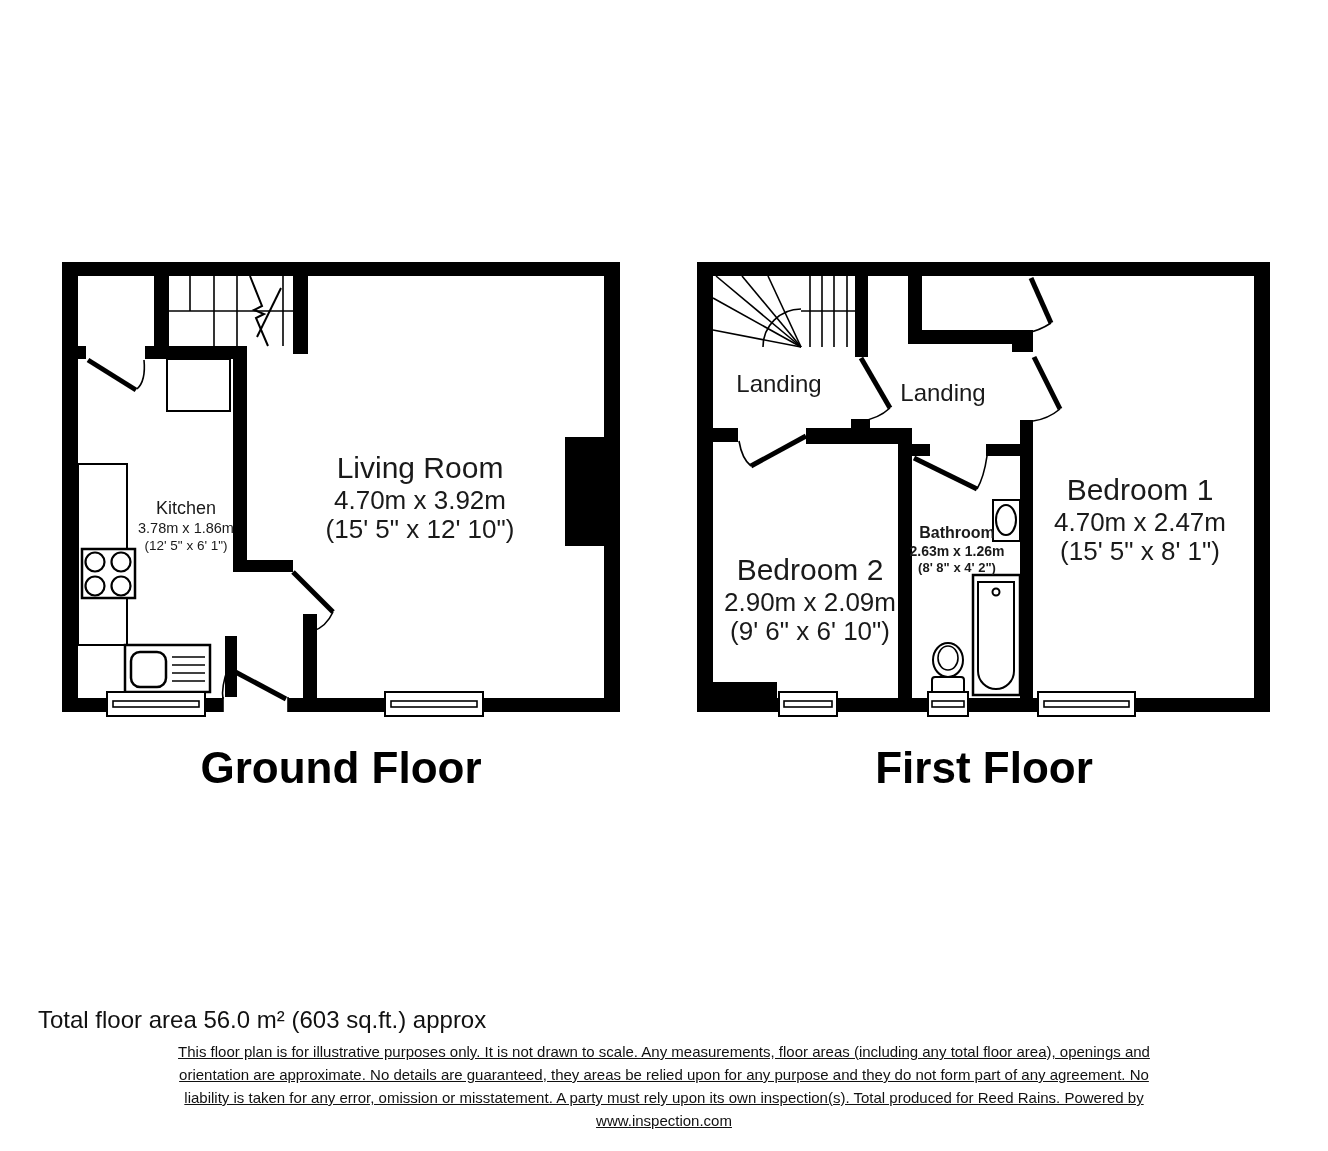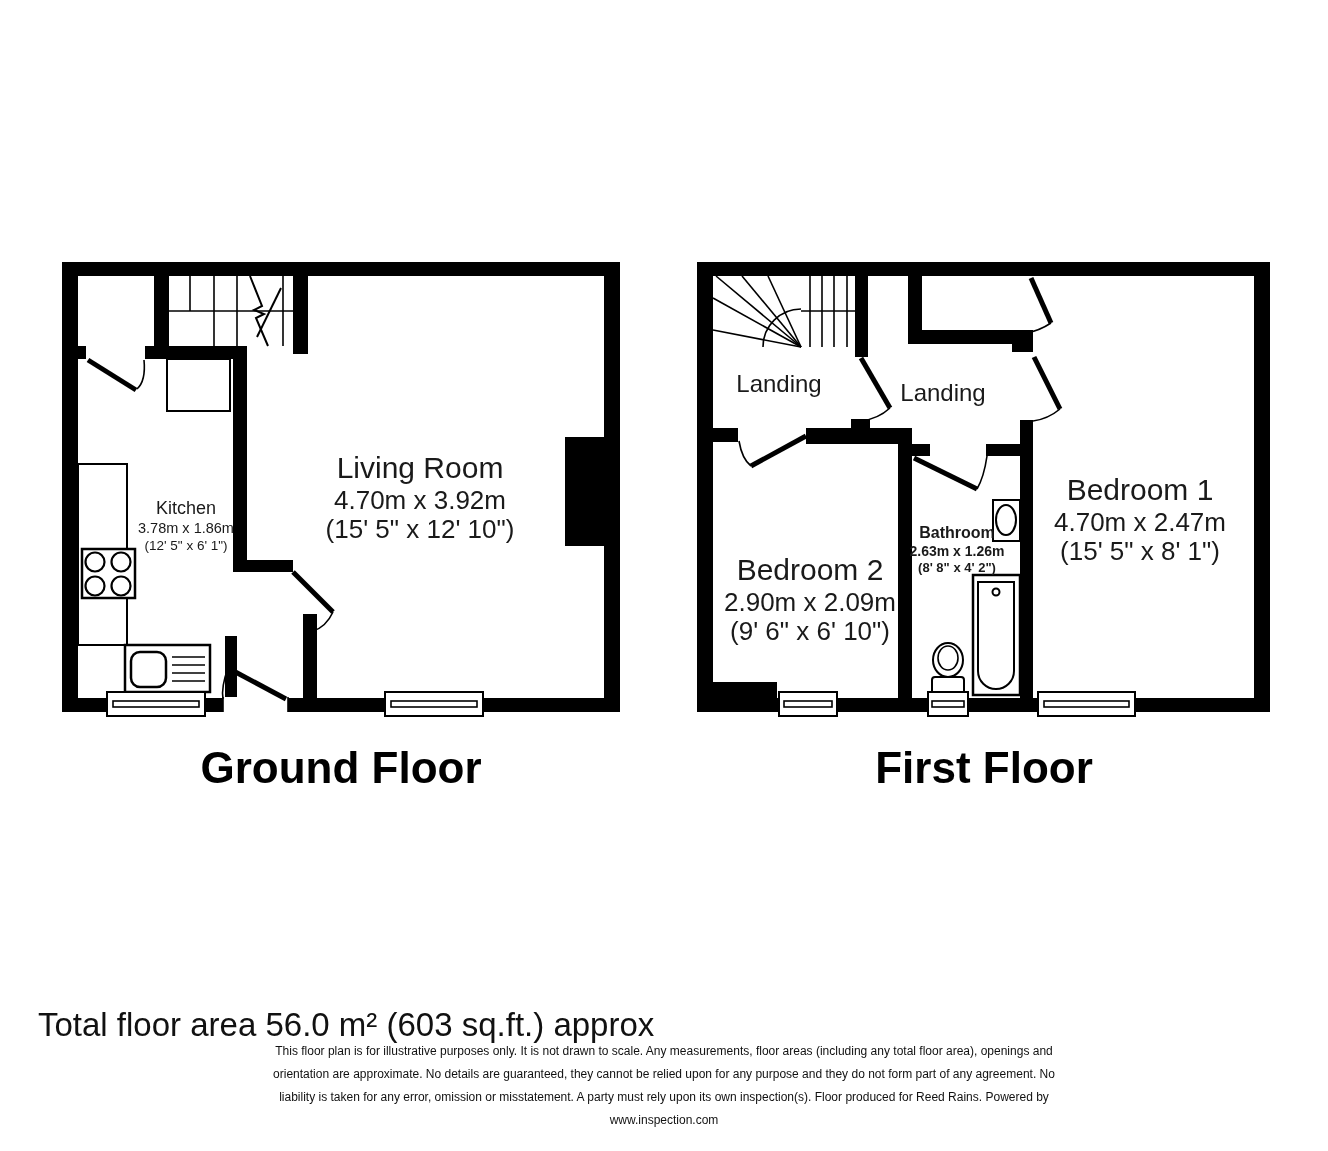--- a/index.html
+++ b/index.html
@@ -16,23 +16,23 @@
   .room-dims-xs{font-size:13.5px;}
   .bath-name{font-size:16px;font-weight:bold;}
   .bath-dims{font-size:14px;font-weight:bold;}
   .bath-dims2{font-size:13px;font-weight:bold;}
   .wall{fill:#000;stroke:none;}
   .thin{fill:#fff;stroke:#000;stroke-width:2;}
   .thin25{fill:#fff;stroke:#000;stroke-width:2.5;}
   .line{stroke:#000;stroke-width:1.6;fill:none;}
   .leaf{stroke:#000;stroke-width:5;fill:none;}
   .arc{stroke:#000;stroke-width:1.6;fill:none;}
-  .footer-total{position:absolute;left:38px;top:1006px;font-size:33px;color:#111;}
+  .footer-total{position:absolute;left:38px;top:1006px;font-size:24px;color:#111;}
   .footer-disclaimer{position:absolute;left:0;top:1040px;width:1328px;text-align:center;
-                     font-size:12px;line-height:23px;color:#111;}
+                     font-size:15px;line-height:23px;color:#111;text-decoration:underline;}
 </style>
 </head>
 <body>
 
 <div class="canvas">
   <svg width="1328" height="1000" viewBox="0 0 1328 1000">
 
     <g>
 
       <g>
@@ -214,17 +214,17 @@
       <text class="room-name-lg" x="1140" y="500" text-anchor="middle">Bedroom 1</text>
       <text class="room-dims-lg" x="1140" y="531" text-anchor="middle">4.70m x 2.47m</text>
       <text class="room-dims-lg" x="1140" y="560" text-anchor="middle">(15' 5" x 8' 1")</text>
       <text class="caption" x="984" y="783" text-anchor="middle">First Floor</text>
     </g>
   </svg>
 
   <div class="footer-total">Total floor area 56.0 m² (603 sq.ft.) approx</div>
   <div class="footer-disclaimer">
     <div>This floor plan is for illustrative purposes only. It is not drawn to scale. Any measurements, floor areas (including any total floor area), openings and</div>
-    <div>orientation are approximate. No details are guaranteed, they cannot be relied upon for any purpose and they do not form part of any agreement. No</div>
-    <div>liability is taken for any error, omission or misstatement. A party must rely upon its own inspection(s). Floor produced for Reed Rains. Powered by</div>
+    <div>orientation are approximate. No details are guaranteed, they areas be relied upon for any purpose and they do not form part of any agreement. No</div>
+    <div>liability is taken for any error, omission or misstatement. A party must rely upon its own inspection(s). Total produced for Reed Rains. Powered by</div>
     <div>www.inspection.com</div>
   </div>
 </div>
 
 </body></html>

